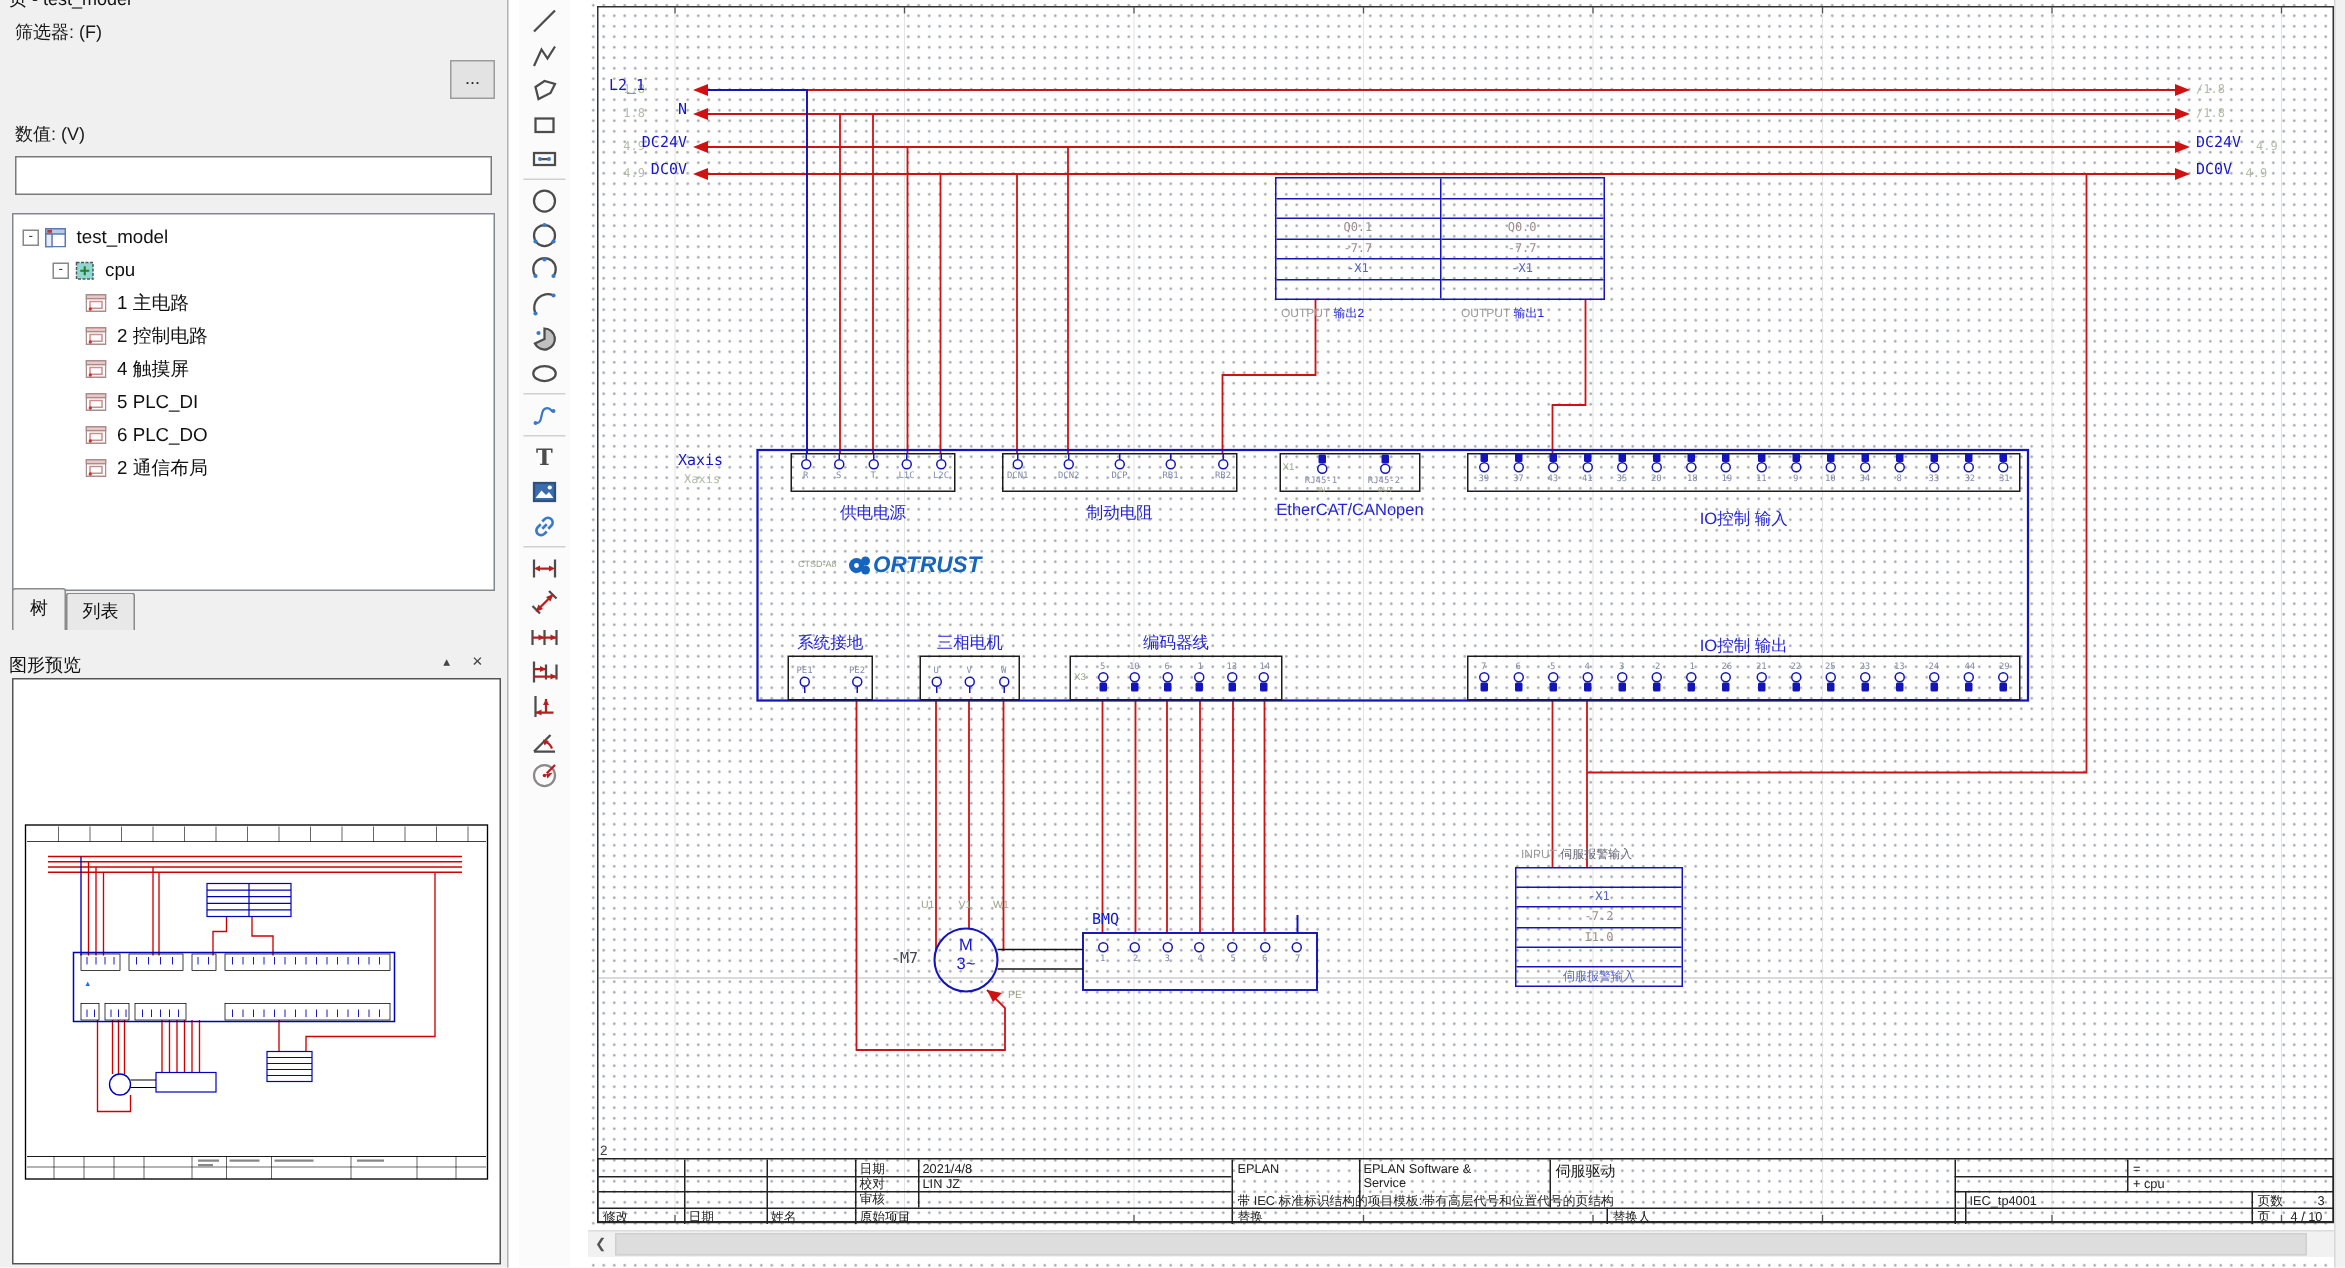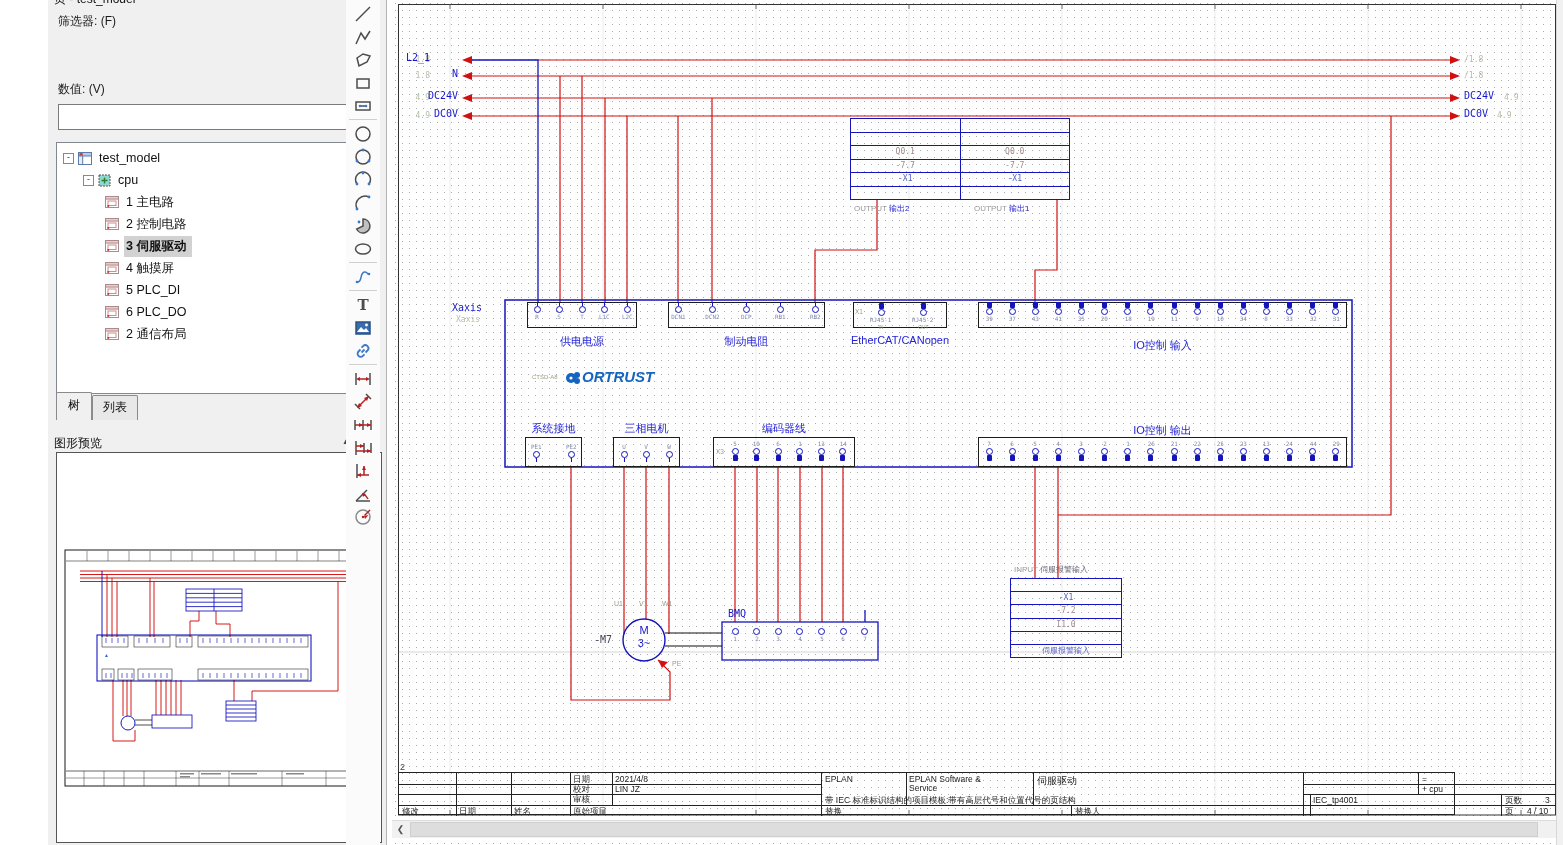--- a/index.html
+++ b/index.html
@@ -1,18 +1,18 @@
 <!DOCTYPE html>
 <html><head>
 <meta charset="utf-8">
 <style>
   html,body{margin:0;padding:0;width:1563px;height:845px;overflow:hidden;background:#fff;
     font-family:"Liberation Sans",sans-serif;-webkit-font-smoothing:antialiased;}
   
-  #left-panel{position:absolute;left:0;top:0;width:338px;height:845px;background:#f0f0f0;border-right:1px solid #b4b4b4;margin-left:48px;}
+  #left-panel{position:absolute;left:0;top:0;width:338px;height:845px;background:#f0f0f0;border-right:1px solid #b4b4b4;}
   #win-title{position:absolute;left:0;top:0;width:338px;height:6px;overflow:hidden;}
   #win-title span{position:absolute;left:6px;top:-9px;font-size:12px;color:#111;white-space:nowrap;}
   .plabel{position:absolute;left:10px;font-size:12px;color:#1a1a1a;}
   #filter-combo{position:absolute;left:10px;top:40px;width:282px;height:26px;background:#ececec;border:1px solid #8a8a8a;box-sizing:border-box;font-size:12px;color:#111;line-height:24px;padding-left:7px;}
   #filter-combo .chev{position:absolute;right:9px;top:10px;width:0;height:0;border-left:4px solid transparent;border-right:4px solid transparent;border-top:5px solid #555;}
   #more-btn{position:absolute;left:300px;top:40px;width:30px;height:26px;background:#e3e3e3;border:1px solid #9c9c9c;box-sizing:border-box;font-size:12px;color:#222;text-align:center;line-height:22px;}
   #value-input{position:absolute;left:10px;top:104px;width:318px;height:26px;background:#fff;border:1px solid #7a7a7a;box-sizing:border-box;font-size:12px;padding:0 5px;}
   #tree-box{position:absolute;left:8px;top:142px;width:322px;height:252px;background:#fff;border:1px solid #828790;box-sizing:border-box;overflow:hidden;}
   .trow{position:relative;height:22px;display:flex;align-items:center;font-size:12.5px;color:#111;white-space:nowrap;}
   .trow .exp{width:9px;height:9px;border:1px solid #888;background:#fff;font-size:9px;line-height:7px;text-align:center;color:#333;margin-right:4px;flex:none;}
@@ -57,21 +57,21 @@
   .brow.t{color:#5560c8;}
   .brow.cj{font-family:"Liberation Sans",sans-serif;color:#5560c8;}
   .blocklab{position:absolute;font-size:8px;color:#999;white-space:nowrap;}
   .blocklab b{color:#2323d6;font-weight:normal;}
   
   #hscroll{position:absolute;left:0;top:820px;width:1164px;height:17px;background:#f1f1f1;border-top:1px solid #dcdcdc;}
   #hscroll .arrow{position:absolute;left:0;top:0;width:17px;height:17px;font-size:9px;color:#555;text-align:center;line-height:17px;}
   #hscroll .thumb{position:absolute;left:18px;top:1px;width:1128px;height:15px;background:#ddd;border:1px solid #cfcfcf;box-sizing:border-box;}
   #vscroll{position:absolute;left:1164px;top:0;width:7px;height:845px;background:#f1f1f1;border-left:1px solid #d8d8d8;}
   
-  #tb{position:absolute;left:6px;top:772px;width:1057px;height:43px;border:1px solid #222;box-sizing:border-box;font-size:8.5px;color:#222;text-decoration:underline;}
+  #tb{position:absolute;left:6px;top:772px;width:1158px;height:43px;border:1px solid #222;box-sizing:border-box;font-size:8.5px;color:#222;text-decoration:underline;}
   #tb .vl,#tb .hl{position:absolute;background:#222;}
   #tb .vl{width:1px;}
   #tb .hl{height:1px;}
   #tb .c{position:absolute;white-space:nowrap;}
 </style>
 </head>
 <body>
 
 <div id="left-panel">
   <div id="win-title">
@@ -120,31 +120,20 @@
       <div class="trow" style="padding-left:42px">
           <span class="ticon">
             <svg width="14" height="12">
               <rect x="0.5" y="0.5" width="13" height="11" fill="#fff" stroke="#a98c8c"></rect>
               <rect x="0.5" y="0.5" width="13" height="2.6" fill="#efc9c9" stroke="#a98c8c"></rect>
               <rect x="3" y="5" width="8" height="4.5" fill="none" stroke="#cf8c8c"></rect>
               <circle cx="3.2" cy="10" r="1.1" fill="#d03030"></circle>
             </svg>
           </span>
           <span class="lab">2 控制电路</span>
-        </div>
-      <div class="trow sel" style="padding-left:42px">
-          <span class="ticon">
-            <svg width="14" height="12">
-              <rect x="0.5" y="0.5" width="13" height="11" fill="#fff" stroke="#a98c8c"></rect>
-              <rect x="0.5" y="0.5" width="13" height="2.6" fill="#efc9c9" stroke="#a98c8c"></rect>
-              <rect x="3" y="5" width="8" height="4.5" fill="none" stroke="#cf8c8c"></rect>
-              <circle cx="3.2" cy="10" r="1.1" fill="#d03030"></circle>
-            </svg>
-          </span>
-          <span class="lab">3 伺服驱动</span>
         </div>
       <div class="trow" style="padding-left:42px">
           <span class="ticon">
             <svg width="14" height="12">
               <rect x="0.5" y="0.5" width="13" height="11" fill="#fff" stroke="#a98c8c"></rect>
               <rect x="0.5" y="0.5" width="13" height="2.6" fill="#efc9c9" stroke="#a98c8c"></rect>
               <rect x="3" y="5" width="8" height="4.5" fill="none" stroke="#cf8c8c"></rect>
               <circle cx="3.2" cy="10" r="1.1" fill="#d03030"></circle>
             </svg>
           </span>

